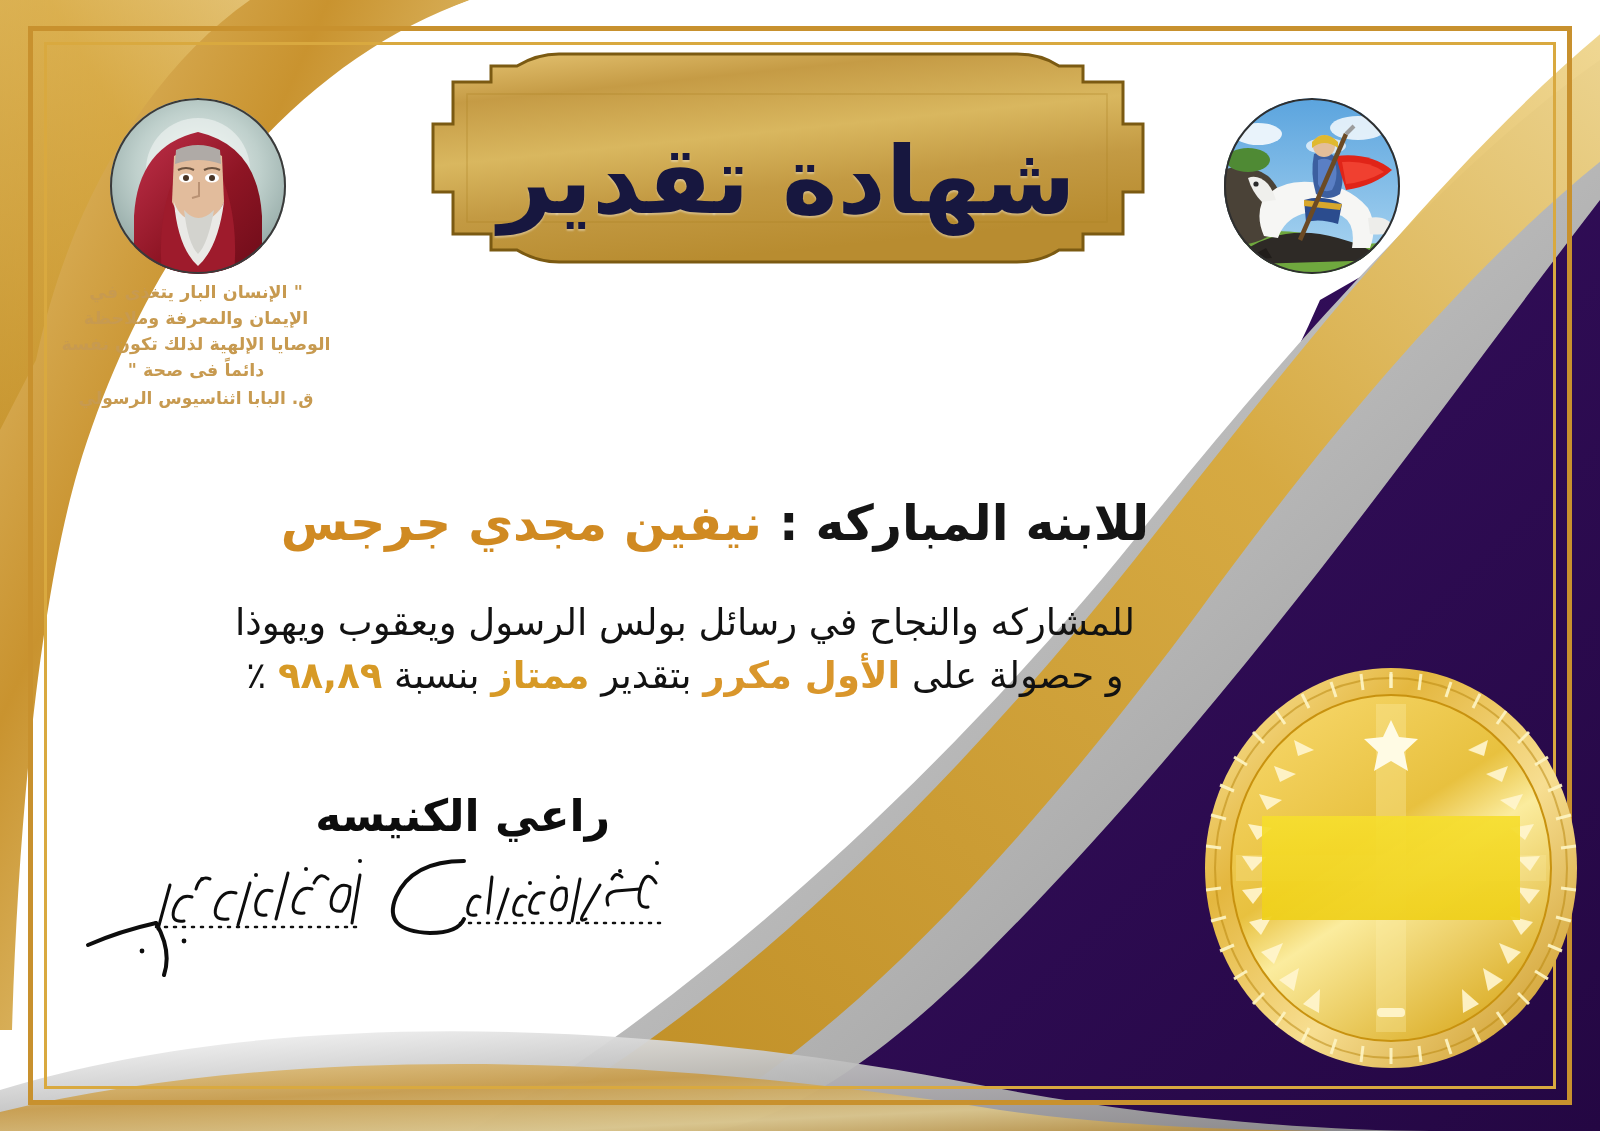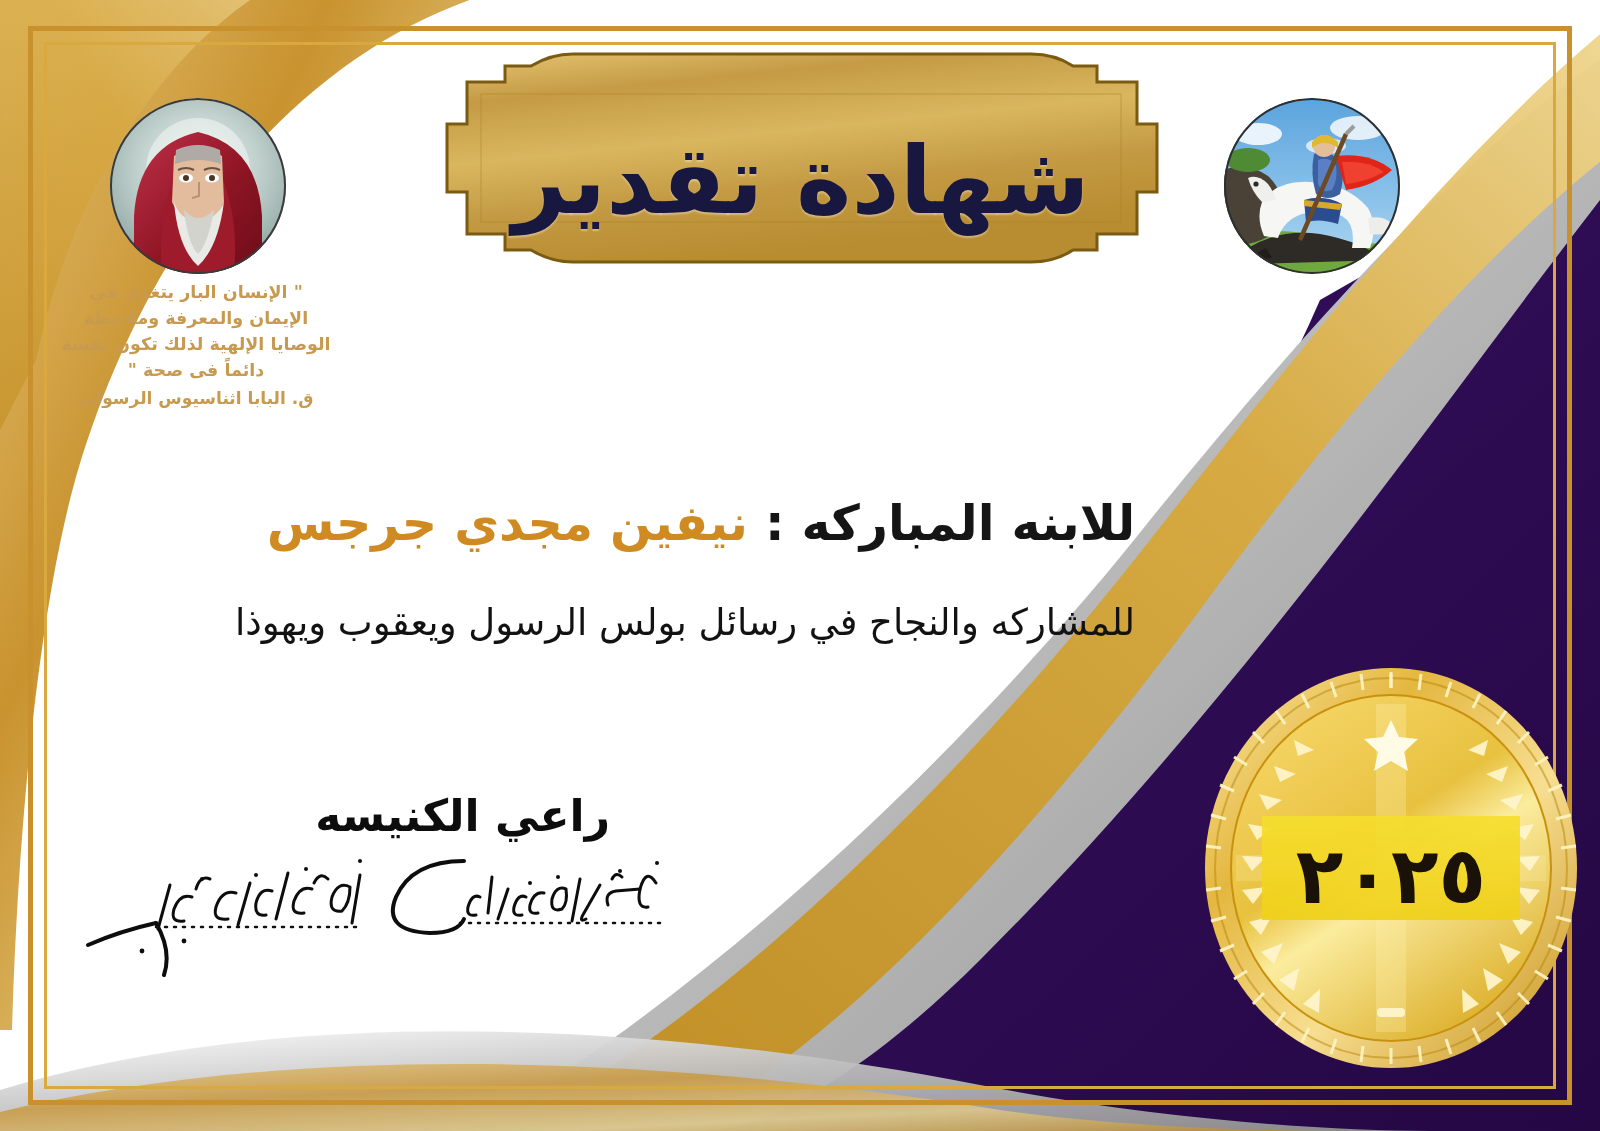--- a/index.html
+++ b/index.html
@@ -33,21 +33,21 @@
     left:44px;top:42px;right:44px;bottom:42px;
     border:3px solid #D9A93F;
     box-sizing:border-box;
     pointer-events:none;
     z-index:6;
   }
 
   
   .plaque-wrap{
     position:absolute;
-    left:421px;top:52px;
+    left:407px;top:52px;
     width:760px;height:266px;
     z-index:8;
   }
   .plaque-svg{position:absolute;top:0;left:0;}
   .plaque-text{
     position:absolute;
     inset:0;
     display:flex;align-items:center;justify-content:center;
     font-size:94px;
     font-weight:700;
@@ -102,21 +102,21 @@
   }
   .body-line{
     font-size:40px;
     line-height:1.30;
     font-weight:400;
     white-space:nowrap;
   }
 
   .name-line{
     position:absolute;
-    left:136px;top:495px;
+    left:150px;top:495px;
     width:1130px;
     text-align:center;
     direction:rtl;
     z-index:8;
     font-size:49px;
     font-weight:700;
     color:#151515;
     white-space:nowrap;
   }
   .name-value{color:#D08A22;}
@@ -346,20 +346,29 @@
   </div>
 
 
   <div class="name-line">
     <span>للابنه المباركه :</span>
     <span class="name-value">نيفين مجدي جرجس</span>
   </div>
 
   <div class="achieve">
     <div class="achieve-line">للمشاركه والنجاح في رسائل بولس الرسول ويعقوب ويهوذا</div>
+    <div class="achieve-line">
+      <span>و حصولة على</span>
+      <span class="hl-orange">الأول مكرر</span>
+      <span>بتقدير</span>
+      <span class="hl-gold">ممتاز</span>
+      <span>بنسبة</span>
+      <span class="hl-gold">٩٨,٨٩</span>
+      <span>٪</span>
+    </div>
   </div>
 
   <div class="sig-area">
     <div class="sig-title">راعي الكنيسه</div>
     <div class="sig-rows">
       <svg class="sig-svg" width="620" height="150" viewBox="0 0 620 150">
 
         <g stroke="#0d0d0d" fill="none" stroke-width="3" stroke-linecap="round">
           <path d="M596 56 Q586 40 580 62 Q576 82 588 80"></path>
           <path d="M580 62 L556 64 Q544 66 548 78"></path>
@@ -515,16 +524,15 @@
             <path d="M124 331 l-17 15 l16 9 z"></path>
         </g>
 
         <rect x="181" y="350" width="28" height="9" rx="4"></rect>
       </g>
 
       <path d="M195 62 l8 17 19 2 -14 13 4 19 -17 -10 -17 10 4 -19 -14 -13 19 -2 z" fill="#FFFBE4"></path>
 
       <rect x="66" y="158" width="258" height="104" fill="url(#yearBand)" opacity=".92"></rect>
     </svg>
-    <div class="seal-year">٢٠٢٥</div>
   </div>
 
 </div>
 
 </body></html>

